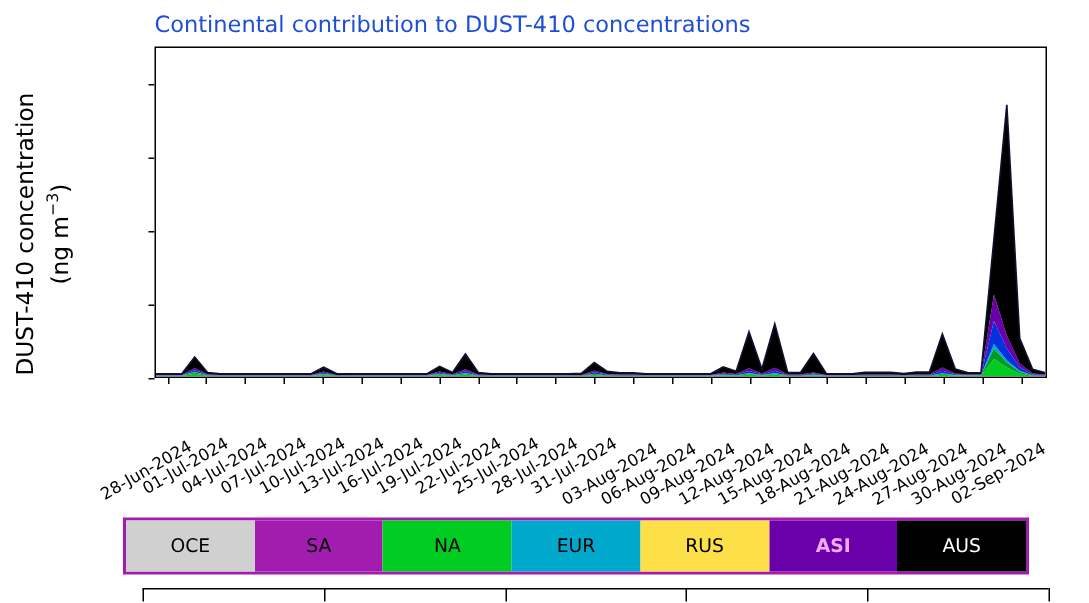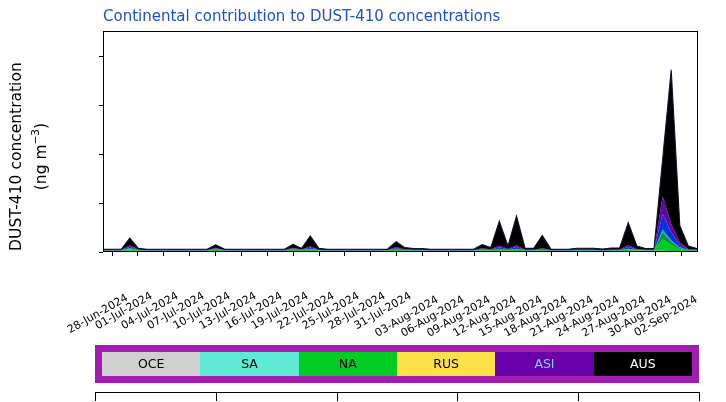--- a/index.html
+++ b/index.html
@@ -107,26 +107,26 @@
     text-align: right;
   }
   .xtick-label-inner {
     display: block;
     transform: translate(-100%, 0);
   }
 
   
   #colorbar {
     position: absolute;
-    left: 95px;
+    left: 82px;
     top: 345px;
     width: 604px;
     height: 38px;
     display: flex;
-    border: 7px solid #a21caf;
+    border: 2px solid #a21caf;
     box-sizing: border-box;
   }
   .cb-cell {
     flex: 1 1 0;
     display: flex;
     align-items: center;
     justify-content: center;
     font-size: 12.5px;
     line-height: 12.5px;
     color: #000;
@@ -285,24 +285,25 @@
         <span class="xtick-label-inner">30-Aug-2024</span>
       </div>
       <div class="xtick-mark" style="left: 680.754px;"></div>
       <div class="xtick-label" style="left: 683.754px;">
         <span class="xtick-label-inner">02-Sep-2024</span>
       </div>
     </div>
 
   <div id="colorbar">
       <div class="cb-cell" style="background: rgb(208, 208, 208); color: rgb(0, 0, 0);">OCE</div>
-      <div class="cb-cell" style="background: #5eead4; color: rgb(0, 0, 0);">SA</div>
+      <div class="cb-cell" style="background: #a21caf; color: rgb(0, 0, 0);">SA</div>
       <div class="cb-cell" style="background: rgb(0, 204, 34); color: rgb(0, 0, 0);">NA</div>
+      <div class="cb-cell" style="background: rgb(0, 168, 204); color: rgb(0, 0, 0);">EUR</div>
       <div class="cb-cell" style="background: #fde047; color: rgb(0, 0, 0);">RUS</div>
-      <div class="cb-cell" style="background: rgb(106, 0, 170); color: #7dd3fc;">ASI</div>
+      <div class="cb-cell" style="background: rgb(106, 0, 170); color: #f0abfc; font-weight: bold;">ASI</div>
       <div class="cb-cell" style="background: rgb(0, 0, 0); color: rgb(255, 255, 255);">AUS</div>
     </div>
   <div id="colorbar-ticks">
       <div class="cb-tick" style="left: 0px;"></div>
       <div class="cb-tick" style="left: 120.8px;"></div>
       <div class="cb-tick" style="left: 241.6px;"></div>
       <div class="cb-tick" style="left: 362.4px;"></div>
       <div class="cb-tick" style="left: 483.2px;"></div>
       <div class="cb-tick" style="left: 604px;"></div>
     </div>

